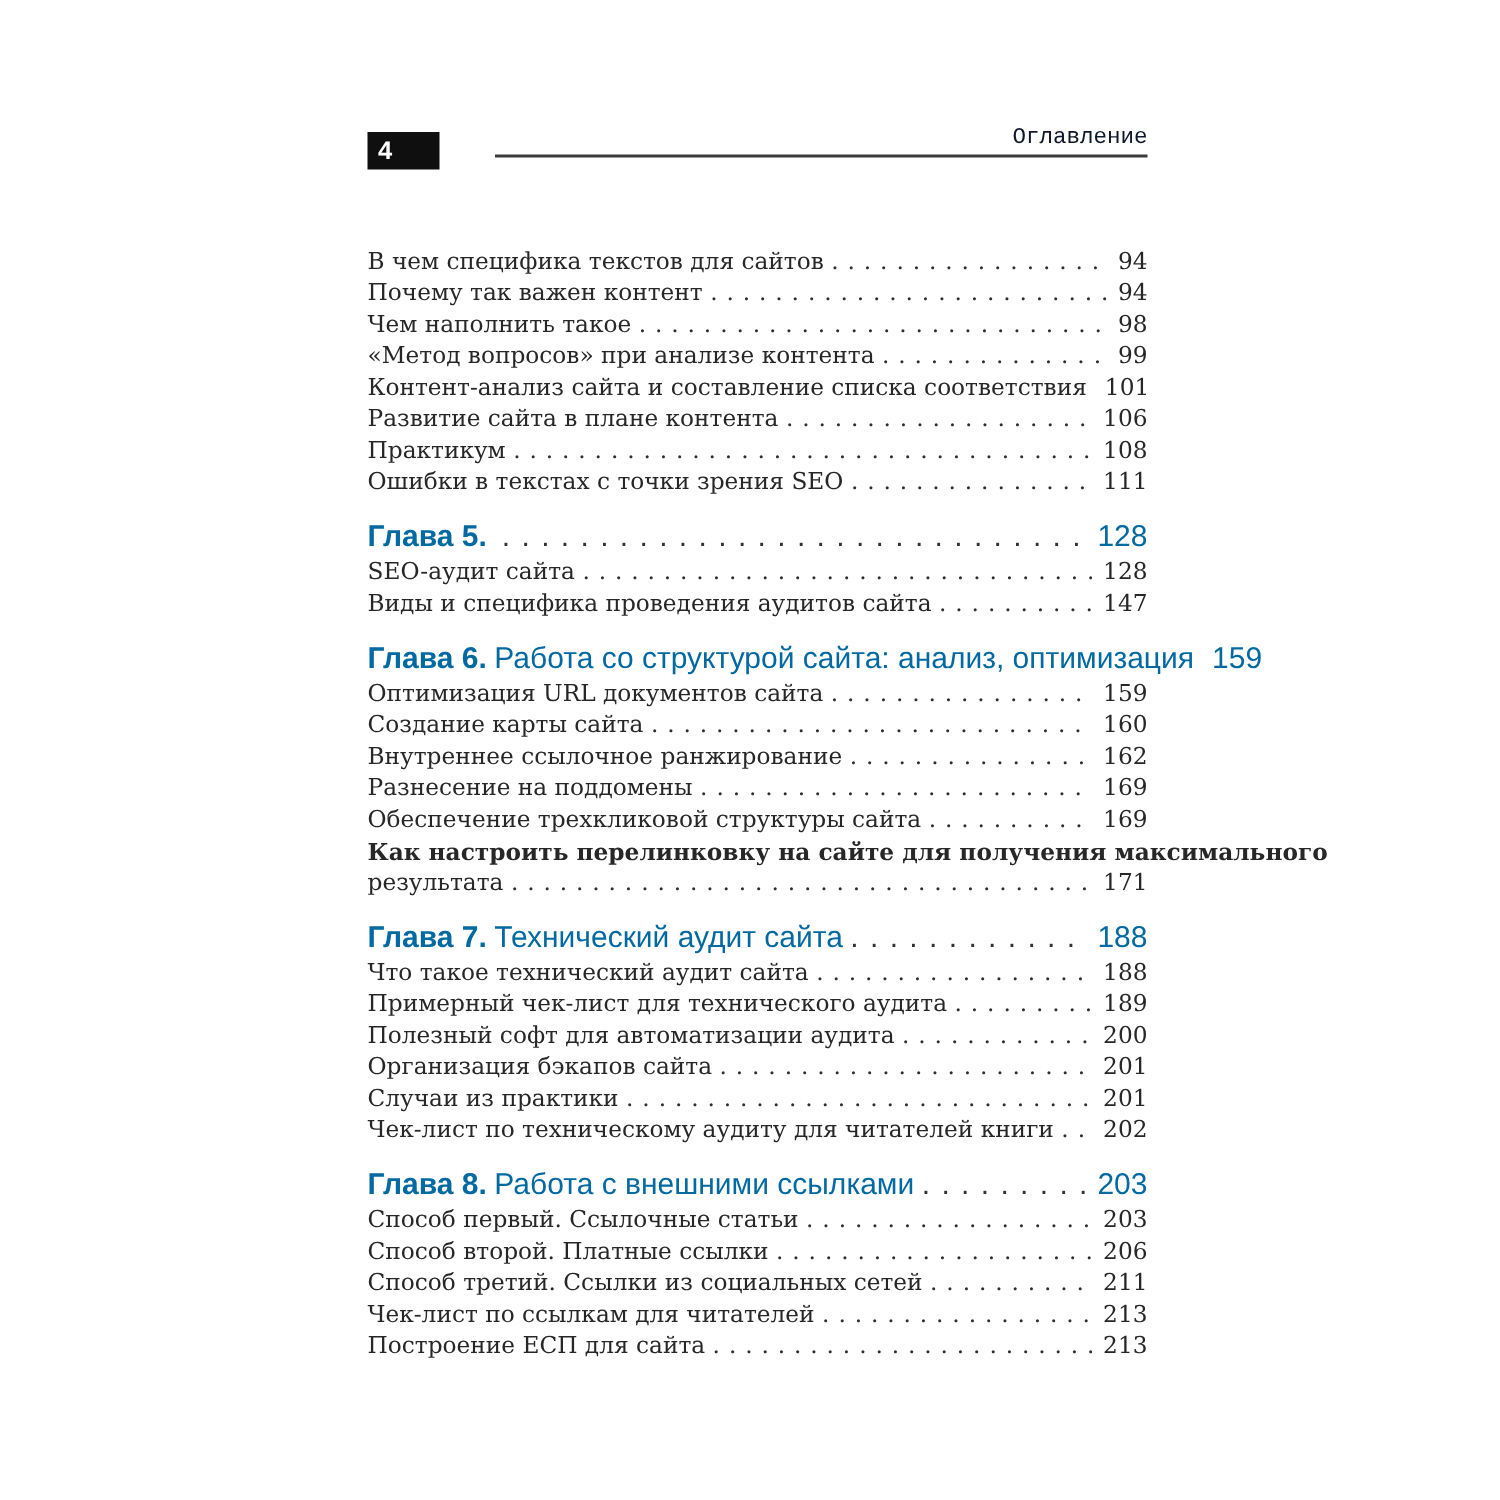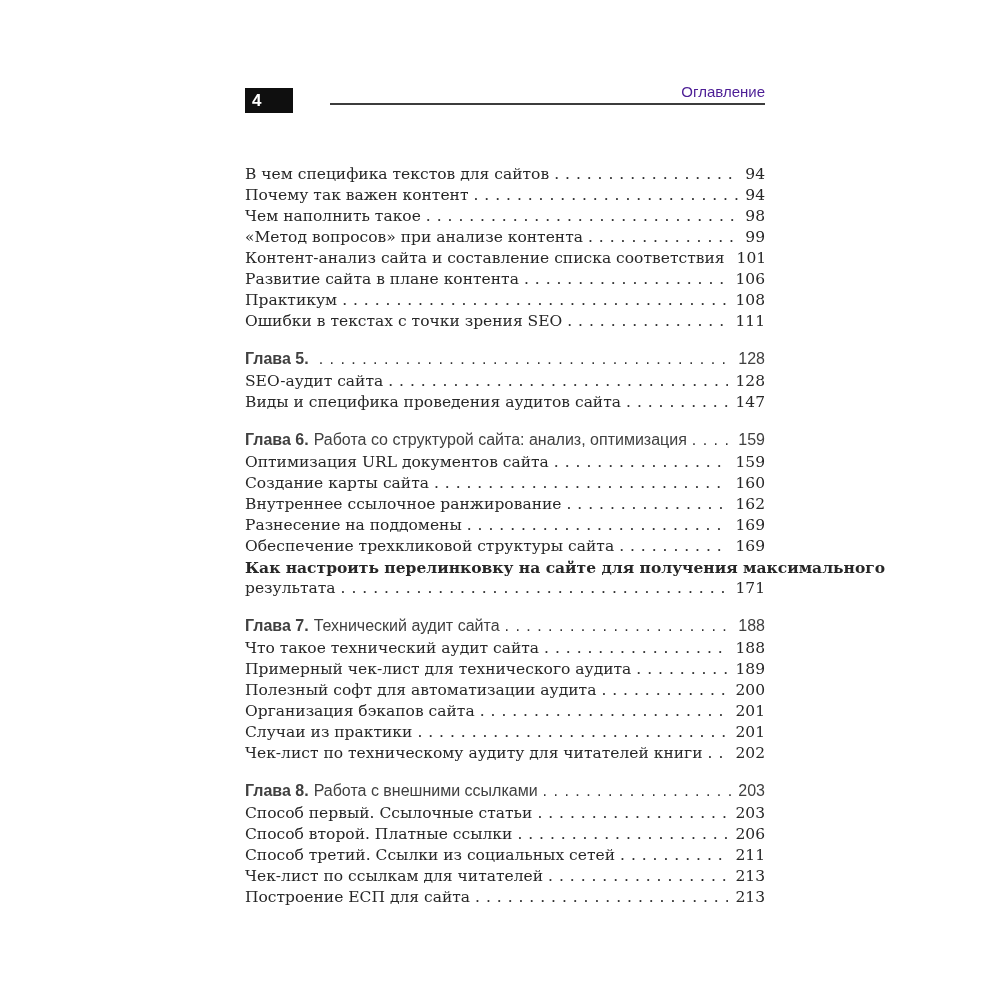--- a/index.html
+++ b/index.html
@@ -12,21 +12,21 @@
   .hdr { position:absolute; left:245px; top:88px; width:520px; height:26px; }
   .numbox {
     position:absolute; left:0; top:0; width:48px; height:25px;
     background:#0f0f0f; color:#ffffff; box-sizing:border-box;
     font-family:"Liberation Sans", sans-serif; font-weight:bold;
     font-size:17px; line-height:25px; padding-left:7px;
   }
   .hdr-rule { position:absolute; left:85px; right:0; top:15px; height:2px; background:#3c3c3c; }
   .hdr-title {
     position:absolute; right:0; top:-6px; line-height:20px;
-    font-family:Liberation Sans, sans-serif; font-size:15px; color:#4c1d95;
+    font-family:Liberation Mono, monospace; font-size:15px; color:#0f172a;
   }
   
   .toc {
     position:absolute; left:245px; top:132px; width:520px;
     color:#272727; font-size:15.5px;margin-top:32px;
   }
   .row {
     display:flex; align-items:baseline;
     height:21px; line-height:21px; white-space:nowrap;
   }
@@ -35,21 +35,21 @@
     flex:1 1 auto; overflow:hidden; margin:0 2px 0 5px;
     color:#2e2e2e; word-spacing:1px;
   }
   .row .dots::after {
     content:". . . . . . . . . . . . . . . . . . . . . . . . . . . . . . . . . . . . . . . . . . . . . . . . . . . . . . . . . . . . . . . . . . . . . . . .";
   }
   .row .p { flex:0 0 auto; margin-left:5px; text-align:right; }
   .section.with-heading { margin-top:16px; }
   .heading-row {
     margin-bottom:2px;
-    font-family:"Liberation Sans", sans-serif; font-size:16px; color:#404040;
+    font-family:"Liberation Sans", sans-serif; font-size:20px; color:#0369a1;
   }
   .heading-row .label { font-weight:bold; margin-right:5px; }
   .heading-row .dots { word-spacing:2px; color:#333333; }
   .cont-line .t { flex:1 1 auto;font-weight:bold; }
 </style>
 </head>
 <body>
 
 <div class="page">
 

